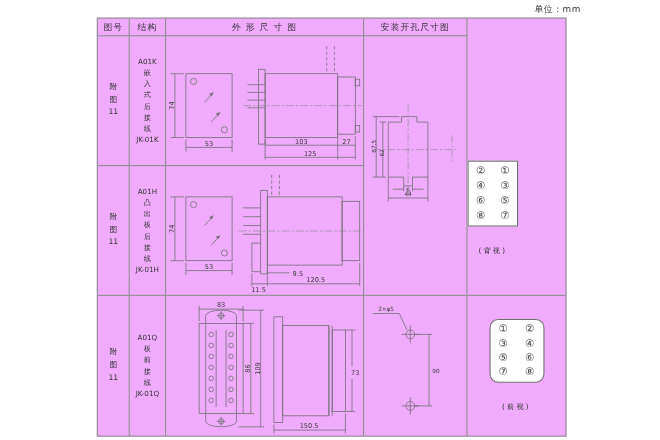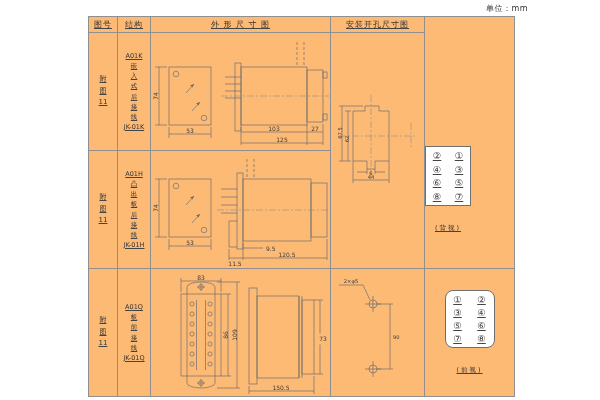--- a/index.html
+++ b/index.html
@@ -8,21 +8,21 @@
     font-family:"DejaVu Sans","Liberation Sans",sans-serif;
     color:#444;overflow:hidden;position:relative;
   }
   .page{position:relative;width:552px;height:400px;background:#fff;}
   .unit{position:absolute;top:3px;right:24px;font-size:8px;color:#333;letter-spacing:.5px;}
   .dimtable{
     position:absolute;left:88px;top:16px;
     display:grid;
     grid-template-columns:29px 33px 180px 94px 89px;
     grid-template-rows:16px 118px 118px 127px;
-    border:1px solid #8f8f8f;background:#fdba74;text-decoration:underline;
+    border:1px solid #8f8f8f;background:#f0abfc;
   }
   .cell{border-right:1px solid #8f8f8f;border-bottom:1px solid #8f8f8f;
     display:flex;align-items:center;justify-content:center;
     overflow:hidden;box-sizing:border-box;position:relative;}
   .cell.lastcol{border-right:none;}
   .cell.lastrow{border-bottom:none;}
   .head{font-size:8px;color:#333;letter-spacing:1px;white-space:nowrap;}
   .c1{grid-column:1}.c2{grid-column:2}.c3{grid-column:3}.c4{grid-column:4}.c5{grid-column:5}
   .rh{grid-row:1}.r1{grid-row:2}.r2{grid-row:3}.r3{grid-row:4}.r12{grid-row:2/4}
   .vtext{white-space:pre-line;text-align:center;font-size:7px;line-height:1.7;color:#333;}

